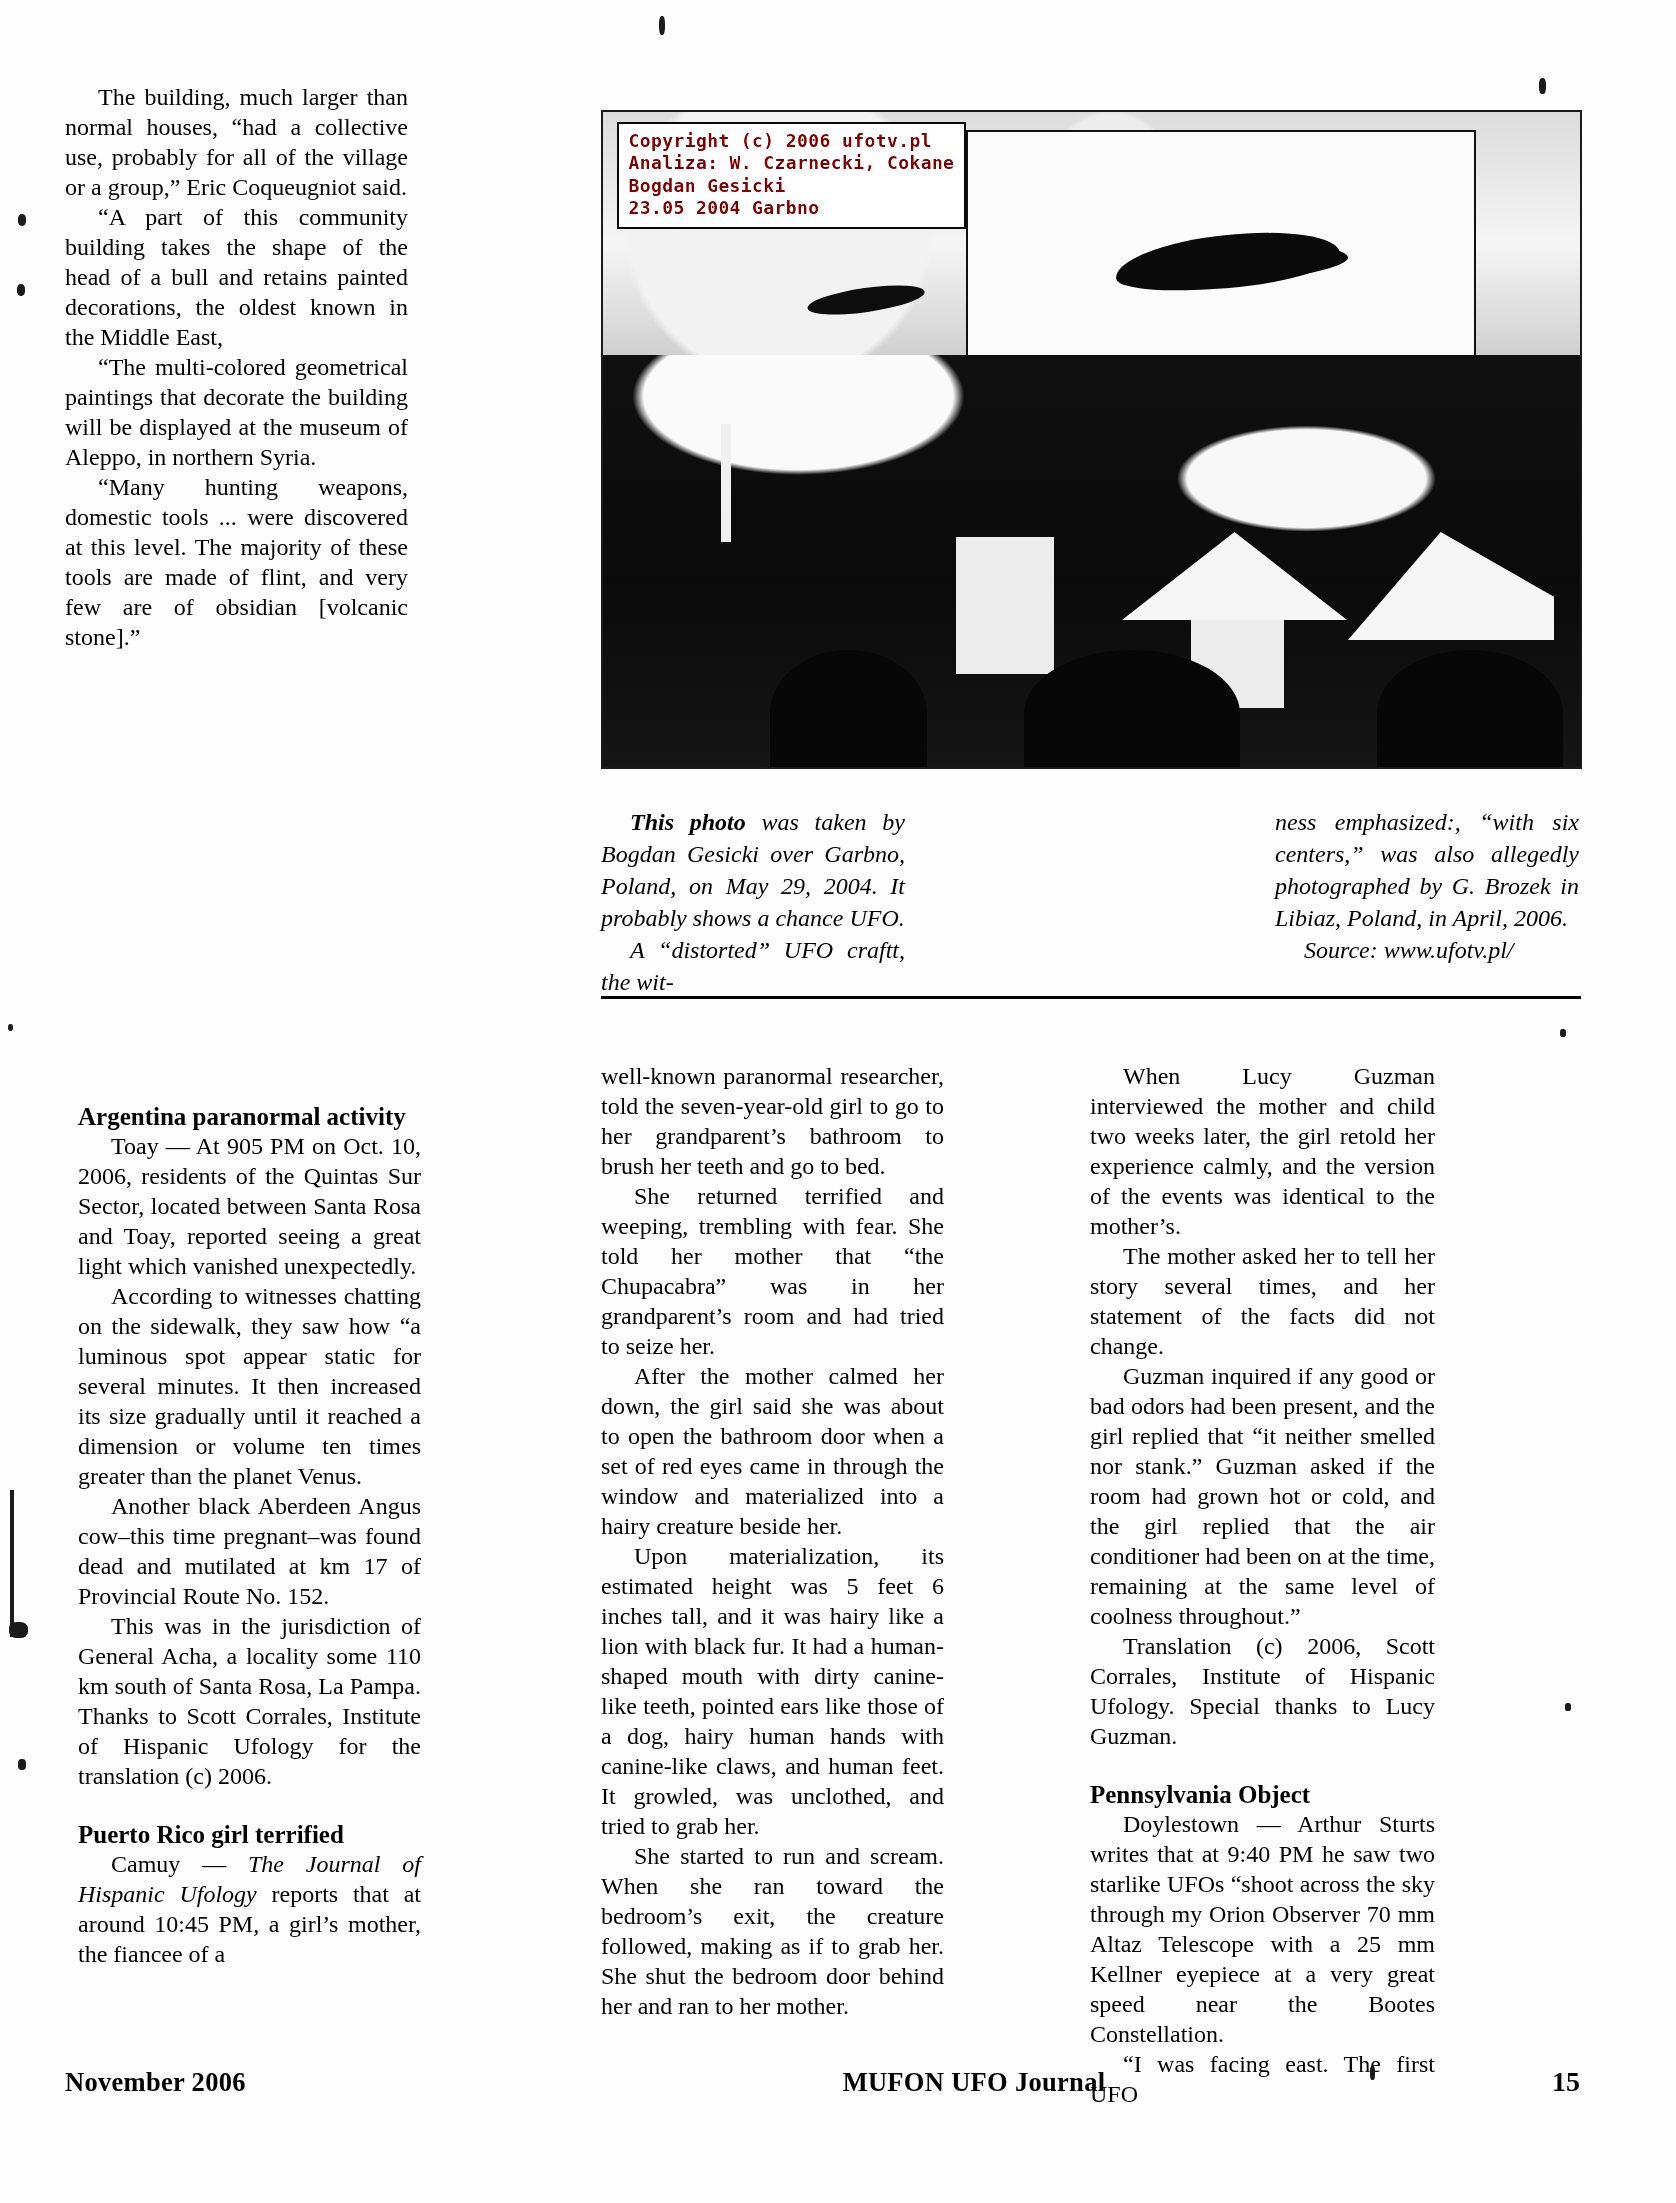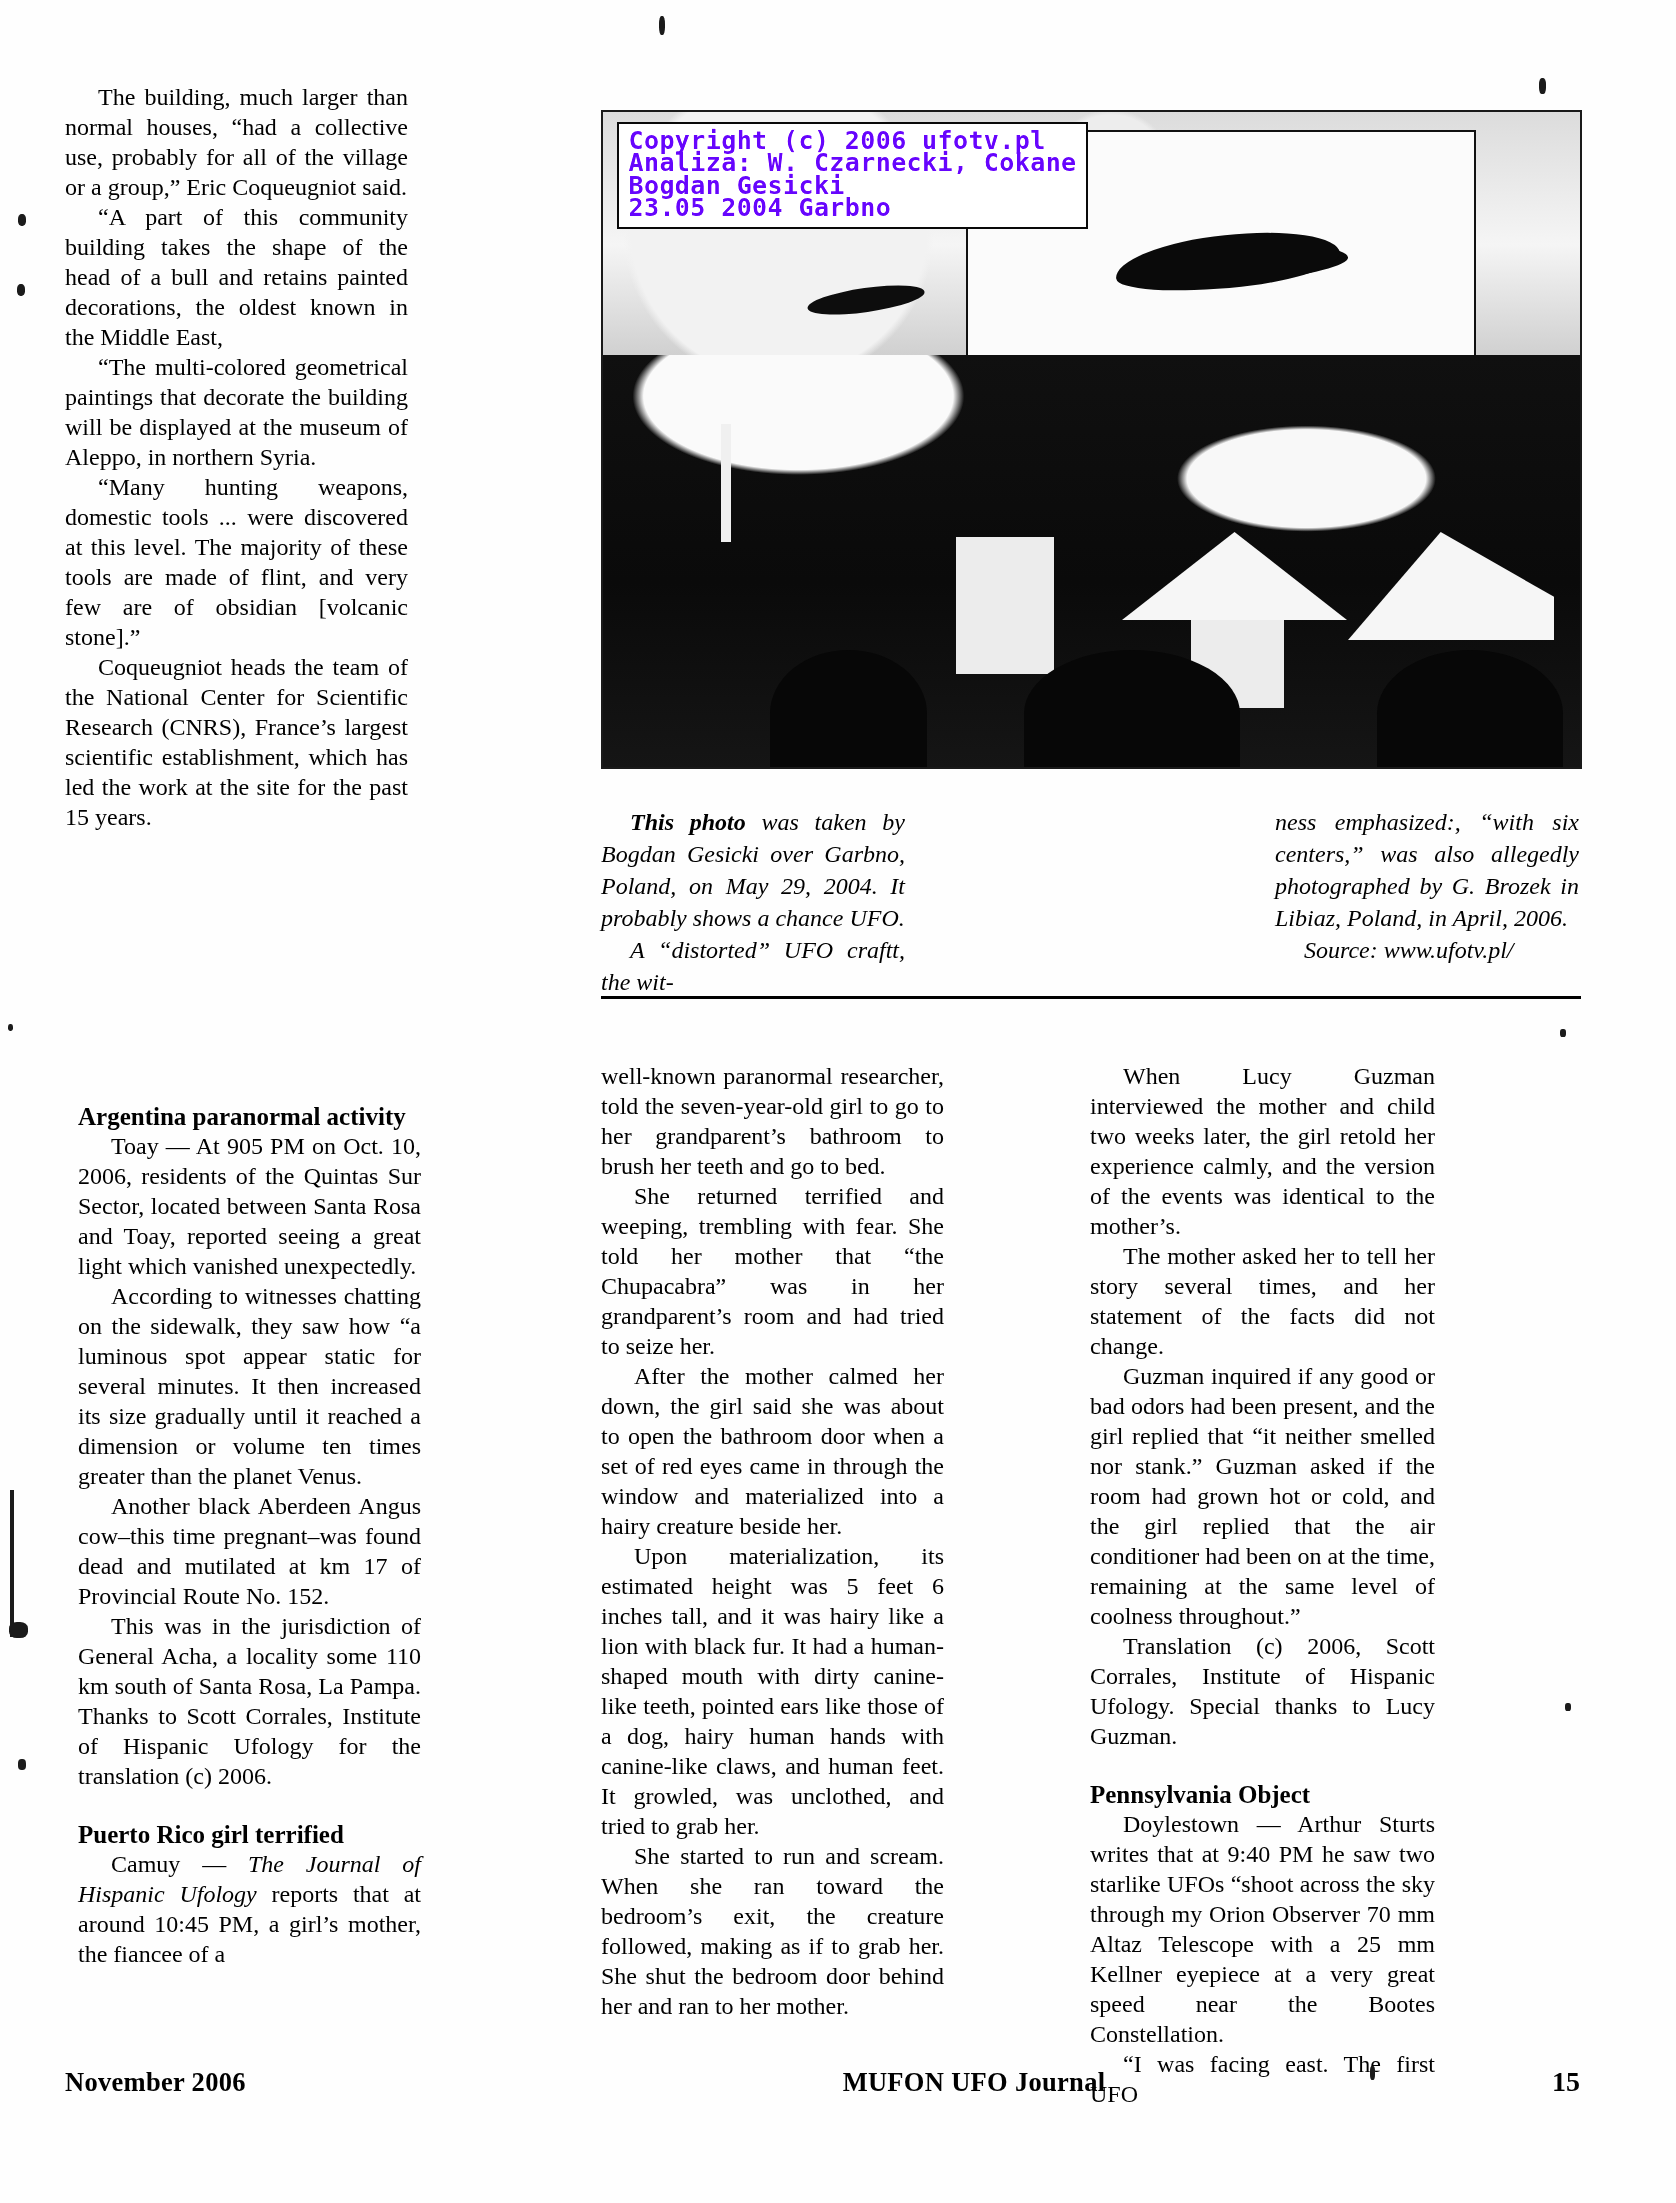--- a/index.html
+++ b/index.html
@@ -169,25 +169,25 @@
     border-radius: 50% 50% 0 0;
   }
   #photo .bush.b1 { left: 167px; }
   #photo .bush.b2 { left: 421px; width: 216px; }
   #photo .bush.b3 { left: 774px; width: 186px; }
 
   #copyright {
     position: absolute;
     left: 13.7px; top: 9.8px;
     background: #f7f7f7;
-    color: #6d28d9;
+    color: #7f1d1d;
     border: 2px solid #2b2b2b;
     padding: 5.9px 9.8px 7.8px 9.8px;
     font-family: "DejaVu Sans Mono", monospace;
-    font-size: 25px;
+    font-size: 18px;
     line-height: 22.5px;
     font-weight: bold;
     letter-spacing: 0.4px;
     white-space: pre-line;
     filter: contrast(140%);
   }
 
   
   #footer {
     position: absolute;
@@ -249,21 +249,20 @@
     </div>
   </div>
 
   <div class="rule"></div>
 
   <div class="col" id="col-left-top">
     <p>The building, much larger than normal houses, “had a collective use, probably for all of the village or a group,” Eric Coqueugniot said.</p>
     <p>“A part of this community building takes the shape of the head of a bull and retains painted decorations, the oldest known in the Middle East,</p>
     <p>“The multi-colored geometrical paintings that decorate the building will be displayed at the museum of Aleppo, in northern Syria.</p>
     <p>“Many hunting weapons, domestic tools ... were discovered at this level. The majority of these tools are made of flint, and very few are of obsidian [volcanic stone].”</p>
-    <p>Coqueugniot heads the team of the National Center for Scientific Research (CNRS), France’s largest scientific establishment, which has led the work at the site for the past 15 years.</p>
   </div>
 
   <div class="col" id="col-left-bot">
     <h3 class="sec">Argentina paranormal activity</h3>
     <p>Toay — At 905 PM on Oct. 10, 2006, residents of the Quintas Sur Sector, located between Santa Rosa and Toay, reported seeing a great light which vanished unexpectedly.</p>
     <p>According to witnesses chatting on the sidewalk, they saw how “a luminous spot appear static for several minutes. It then increased its size gradually until it reached a dimension or volume ten times greater than the planet Venus.</p>
     <p>Another black Aberdeen Angus cow–this time pregnant–was found dead and mutilated at km 17 of Provincial Route No. 152.</p>
     <p>This was in the jurisdiction of General Acha, a locality some 110 km south of Santa Rosa, La Pampa. Thanks to Scott Corrales, Institute of Hispanic Ufology for the translation (c) 2006.</p>
     <div class="gap"></div>
     <h3 class="sec">Puerto Rico girl terrified</h3>

